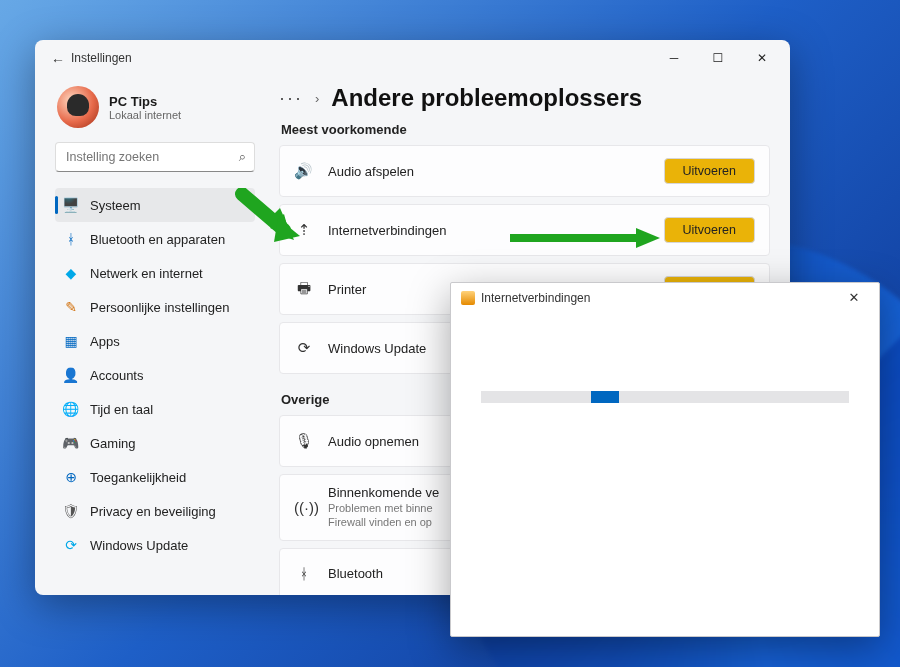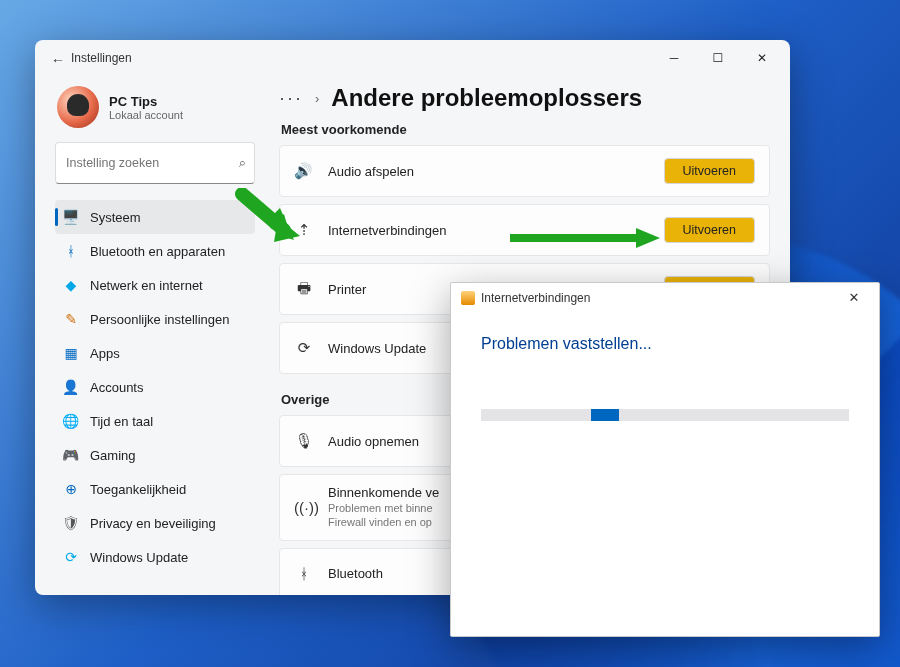--- a/index.html
+++ b/index.html
@@ -56,21 +56,21 @@
     background: radial-gradient(circle at 35% 35%, #ffd9c2, #e76a4b 55%, #9c2b13);
     position: relative; overflow: hidden;
   }
   .avatar::after{
     content:""; position:absolute; left:10px; top:8px; width:22px; height:22px;
     background: #2a2a2a; border-radius: 50% 50% 40% 40%;
   }
   .profile-text .name { font-size: 13px; font-weight: 600; color: #1a1a1a; }
   .profile-text .sub  { font-size: 11px; color: #666; }
   .searchbox {
-    height: 42px; background: #fff; border: 1px solid #ddd; border-radius: 4px;
+    height: 30px; background: #fff; border: 1px solid #ddd; border-radius: 4px;
     display: flex; align-items: center; padding: 0 8px; margin-bottom: 16px;
     border-bottom: 1.5px solid #888;
   }
   .searchbox input { flex: 1; border: none; outline: none; font-size: 12.5px; color: #555; background: transparent; }
   .searchbox .search-icon { font-size: 13px; color: #555; }
   .nav { list-style: none; padding: 0; margin: 0; }
   .nav li {
     display: flex; align-items: center; gap: 11px;
     height: 34px; padding: 0 8px; border-radius: 4px;
     font-size: 13px; color: #222; cursor: pointer; position: relative;
@@ -147,21 +147,21 @@
     </div>
   </div>
 
   <div class="body-area">
 
     <aside class="sidebar">
       <div class="profile">
         <div class="avatar"></div>
         <div class="profile-text">
           <div class="name">PC Tips</div>
-          <div class="sub">Lokaal account</div>
+          <div class="sub">Lokaal internet</div>
         </div>
       </div>
 
       <div class="searchbox">
         <input placeholder="Instelling zoeken" style="">
         <span class="search-icon">⌕</span>
       </div>
 
       <ul class="nav" id="nav-list">
           <li class="active">
@@ -296,18 +296,17 @@
   <polygon points="126,0 150,10 126,20" fill="#1fa51f"></polygon>
 </svg>
 
 <div class="dialog">
   <div class="d-titlebar">
     <span class="d-icon"></span>
     <span>Internetverbindingen</span>
     <span class="d-close">✕</span>
   </div>
   <div class="d-body">
-    <div class="status">Problemen vaststellen...</div>
     <div class="progress">
       <div class="chunk"></div>
     </div>
   </div>
 </div>
 
 </body></html>

